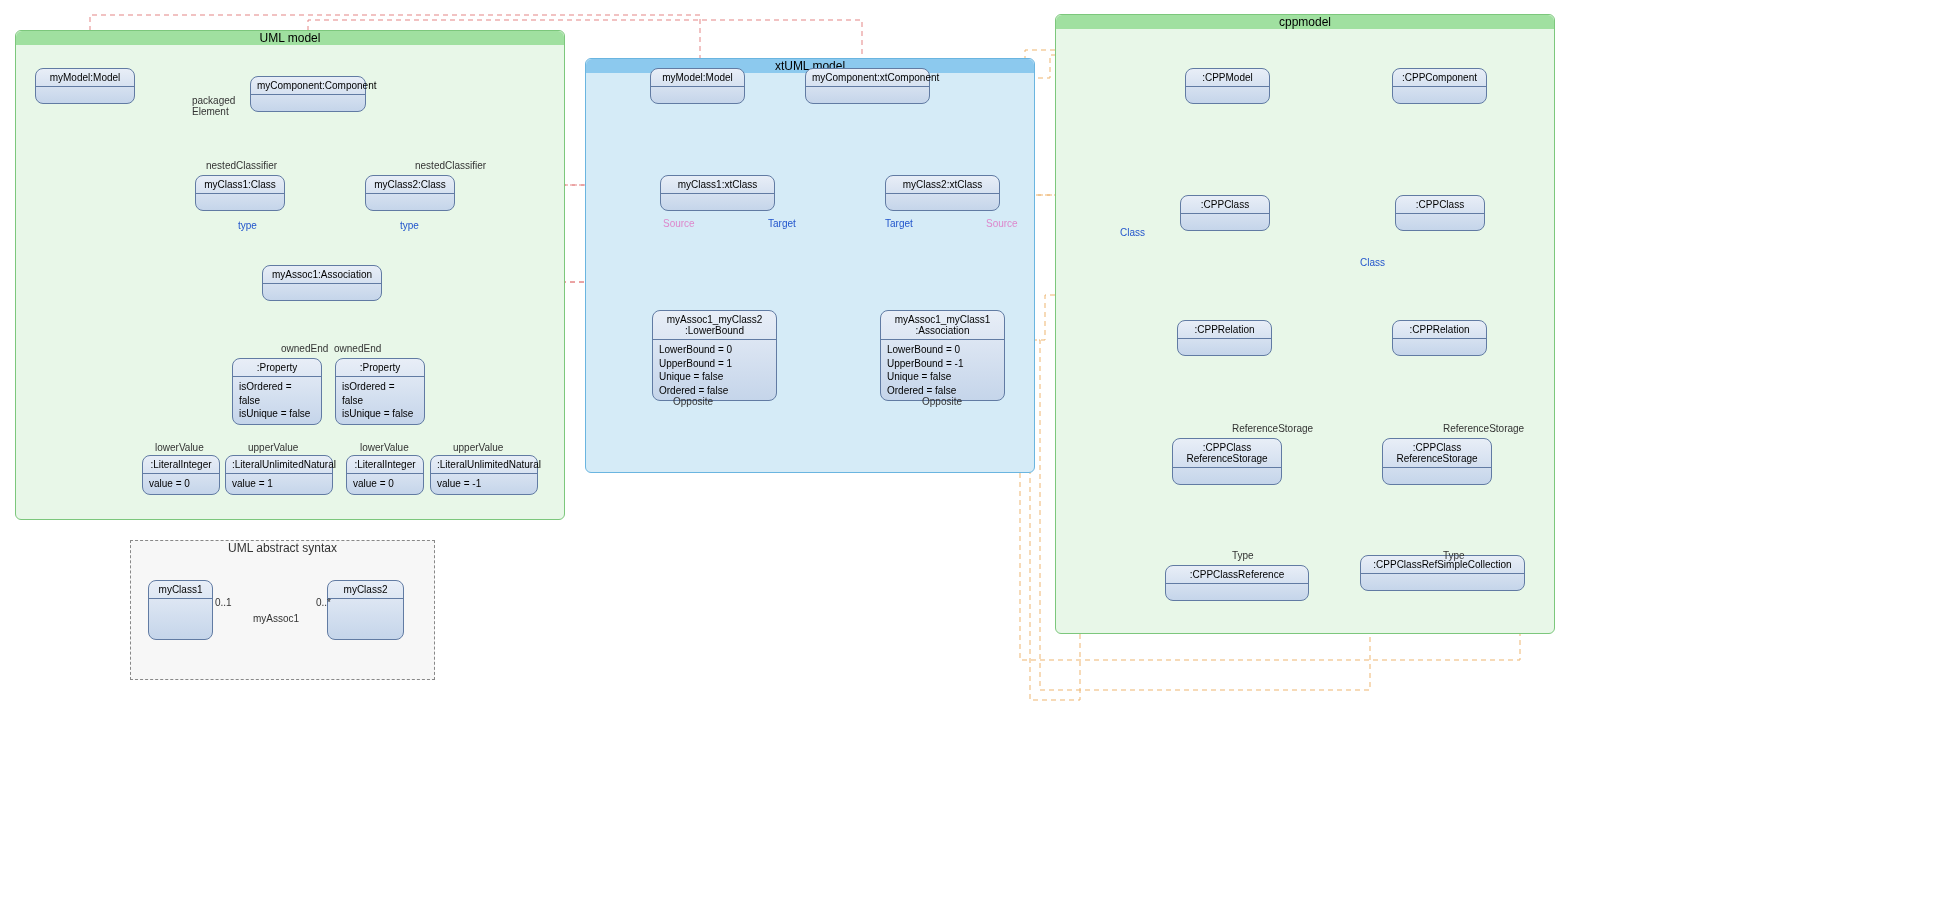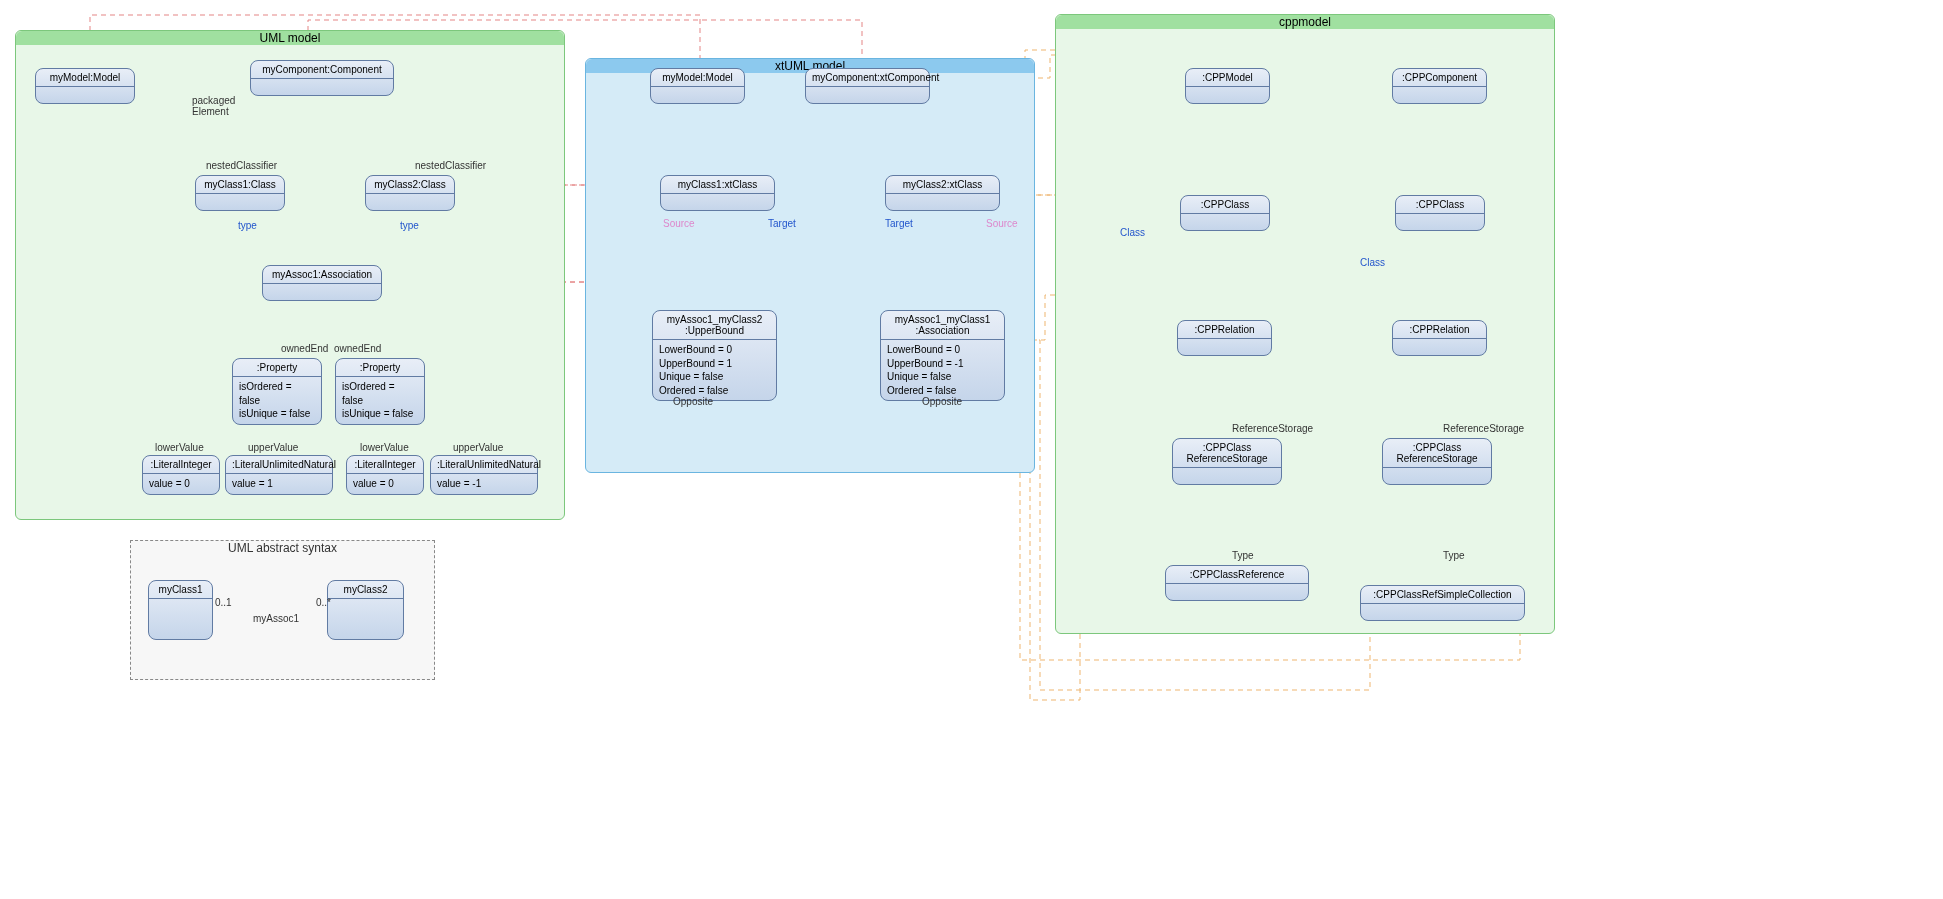--- a/index.html
+++ b/index.html
@@ -187,21 +187,21 @@
   </g>
 </svg>
 
 <div class="region uml-region">
   <div class="region-header">UML model</div>
 </div>
 <div class="node" style="left:35px;top:68px;width:100px">
   <div class="node-title">myModel:Model</div>
   <div class="node-body"></div>
 </div>
-<div class="node" style="left:250px;top:60px;width:144px">
+<div class="node" style="left:250px;top:76px;width:116px">
   <div class="node-title">myComponent:Component</div>
   <div class="node-body"></div>
 </div>
 <div class="node" style="left:195px;top:175px;width:90px">
   <div class="node-title">myClass1:Class</div>
   <div class="node-body"></div>
 </div>
 <div class="node" style="left:365px;top:175px;width:90px">
   <div class="node-title">myClass2:Class</div>
   <div class="node-body"></div>
@@ -262,21 +262,21 @@
 <div class="node" style="left:660px;top:175px;width:115px">
   <div class="node-title">myClass1:xtClass</div>
   <div class="node-body"></div>
 </div>
 <div class="node" style="left:885px;top:175px;width:115px">
   <div class="node-title">myClass2:xtClass</div>
   <div class="node-body"></div>
 </div>
 <div class="node" style="left:652px;top:310px;width:125px">
   <div class="node-title" style="white-space:pre">myAssoc1_myClass2
-:UpperBound</div>
+:LowerBound</div>
   <div class="node-body"><span>LowerBound = 0</span><br><span>UpperBound = 1</span><br><span>Unique = false</span><br><span>Ordered = false</span></div>
 </div>
 <div class="node" style="left:880px;top:310px;width:125px">
   <div class="node-title" style="white-space:pre">myAssoc1_myClass1
 :Association</div>
   <div class="node-body"><span>LowerBound = 0</span><br><span>UpperBound = -1</span><br><span>Unique = false</span><br><span>Ordered = false</span></div>
 </div>
 <div class="label pink" style="left:663px;top:218px">Source</div>
 <div class="label blue" style="left:768px;top:218px">Target</div>
 <div class="label blue" style="left:885px;top:218px">Target</div>
@@ -318,21 +318,21 @@
 </div>
 <div class="node" style="left:1382px;top:438px;width:110px">
   <div class="node-title" style="white-space:pre">:CPPClass
 ReferenceStorage</div>
   <div class="node-body"></div>
 </div>
 <div class="node" style="left:1165px;top:565px;width:144px">
   <div class="node-title">:CPPClassReference</div>
   <div class="node-body"></div>
 </div>
-<div class="node" style="left:1360px;top:585px;width:165px">
+<div class="node" style="left:1360px;top:555px;width:165px">
   <div class="node-title">:CPPClassRefSimpleCollection</div>
   <div class="node-body"></div>
 </div>
 <div class="label blue" style="left:1120px;top:227px">Class</div>
 <div class="label blue" style="left:1360px;top:257px">Class</div>
 <div class="label" style="left:1232px;top:423px">ReferenceStorage</div>
 <div class="label" style="left:1443px;top:423px">ReferenceStorage</div>
 <div class="label" style="left:1232px;top:550px">Type</div>
 <div class="label" style="left:1443px;top:550px">Type</div>
 

